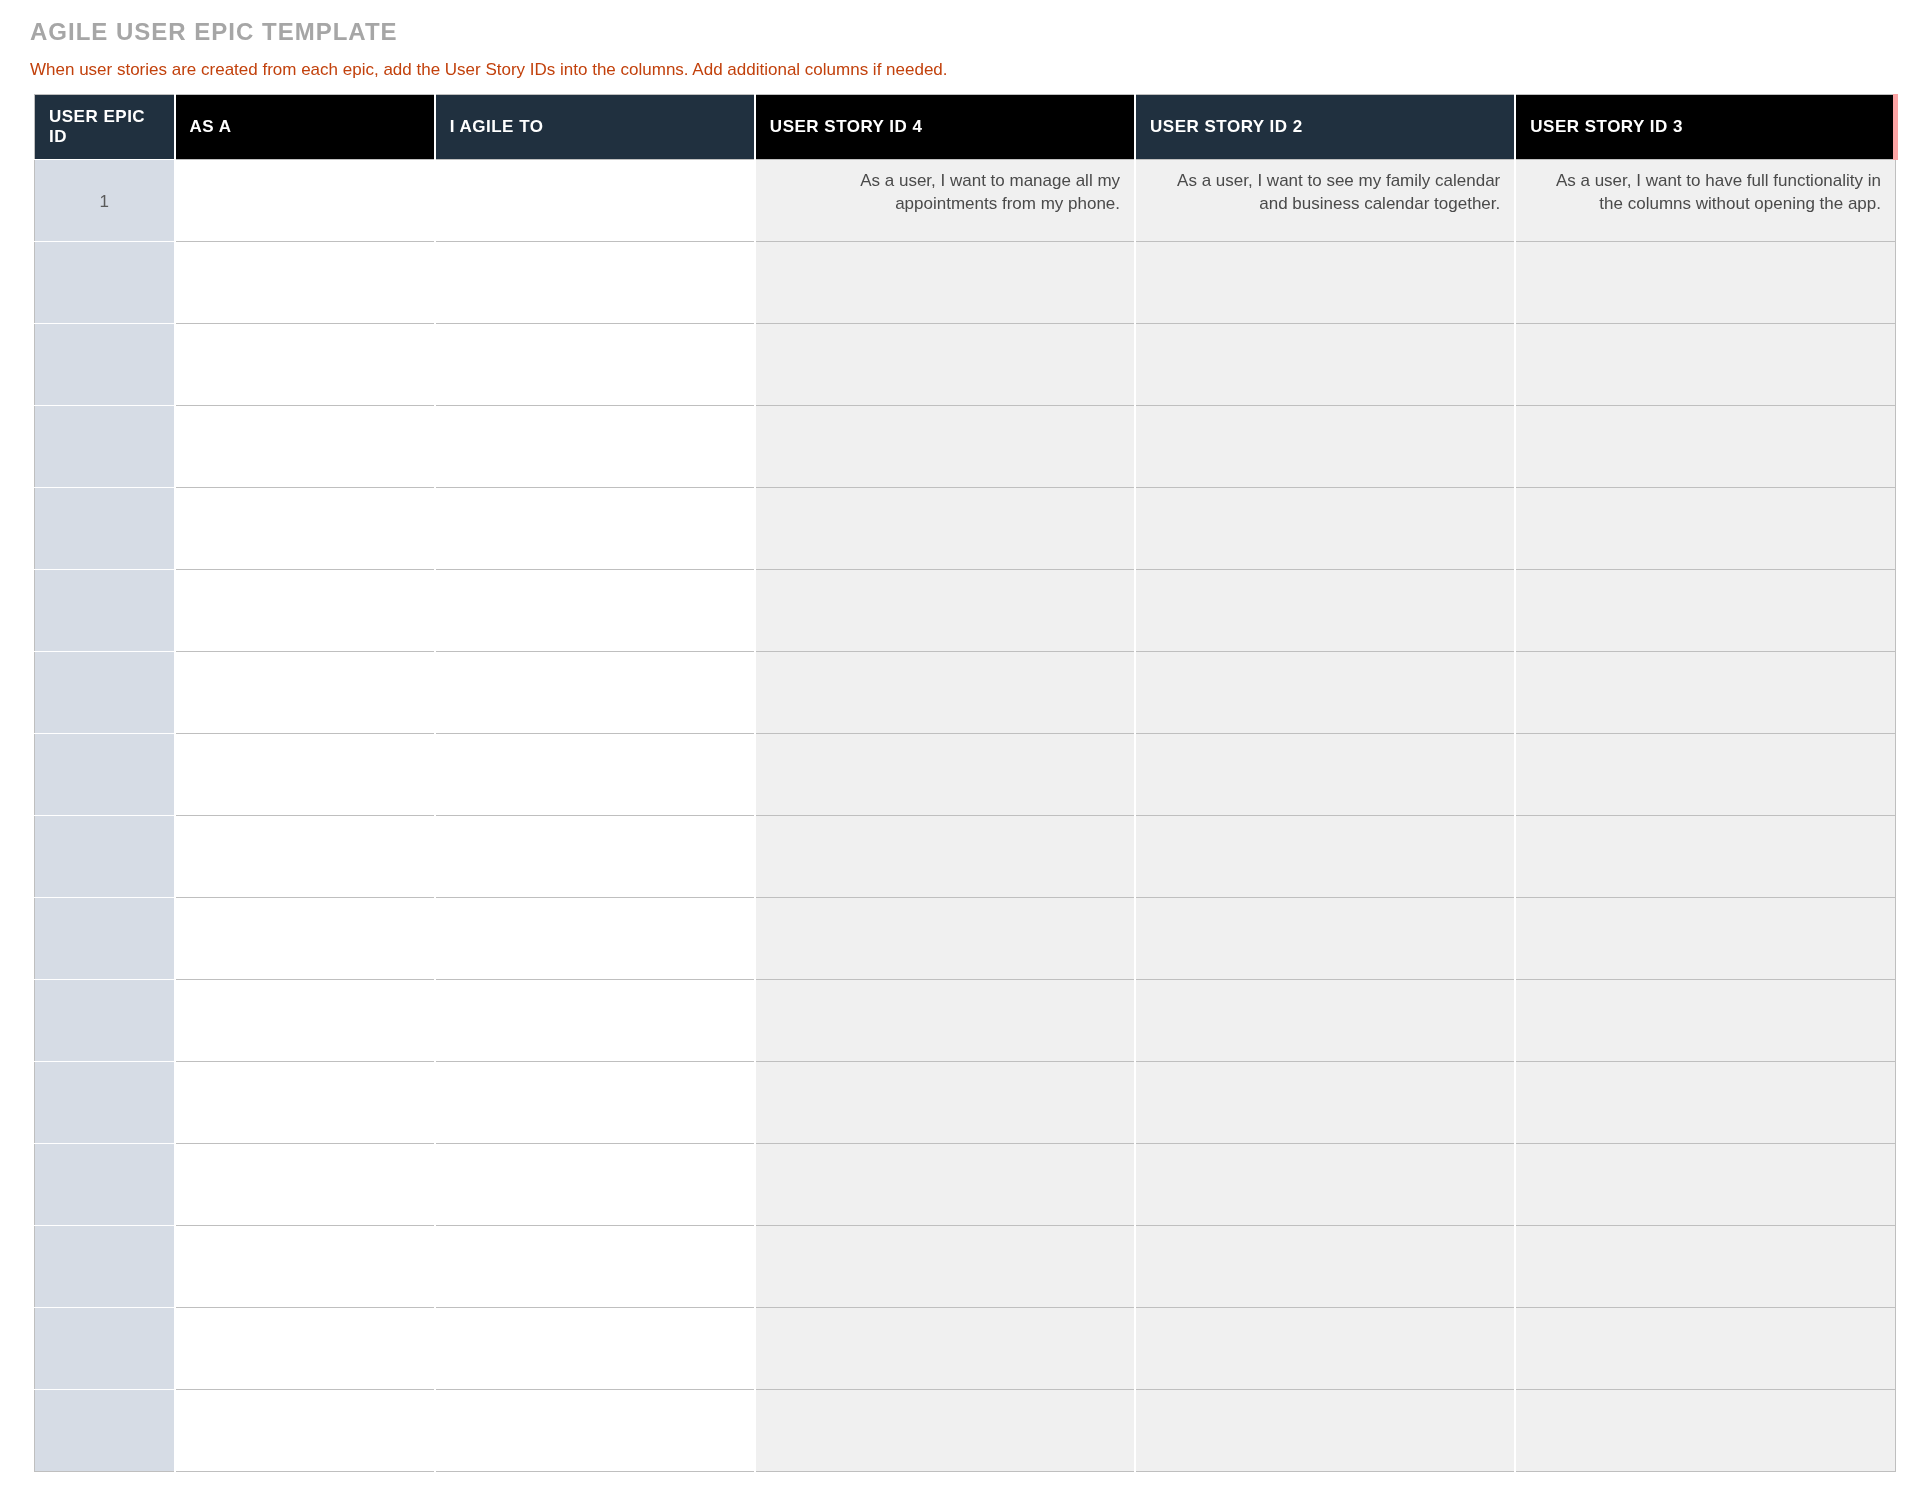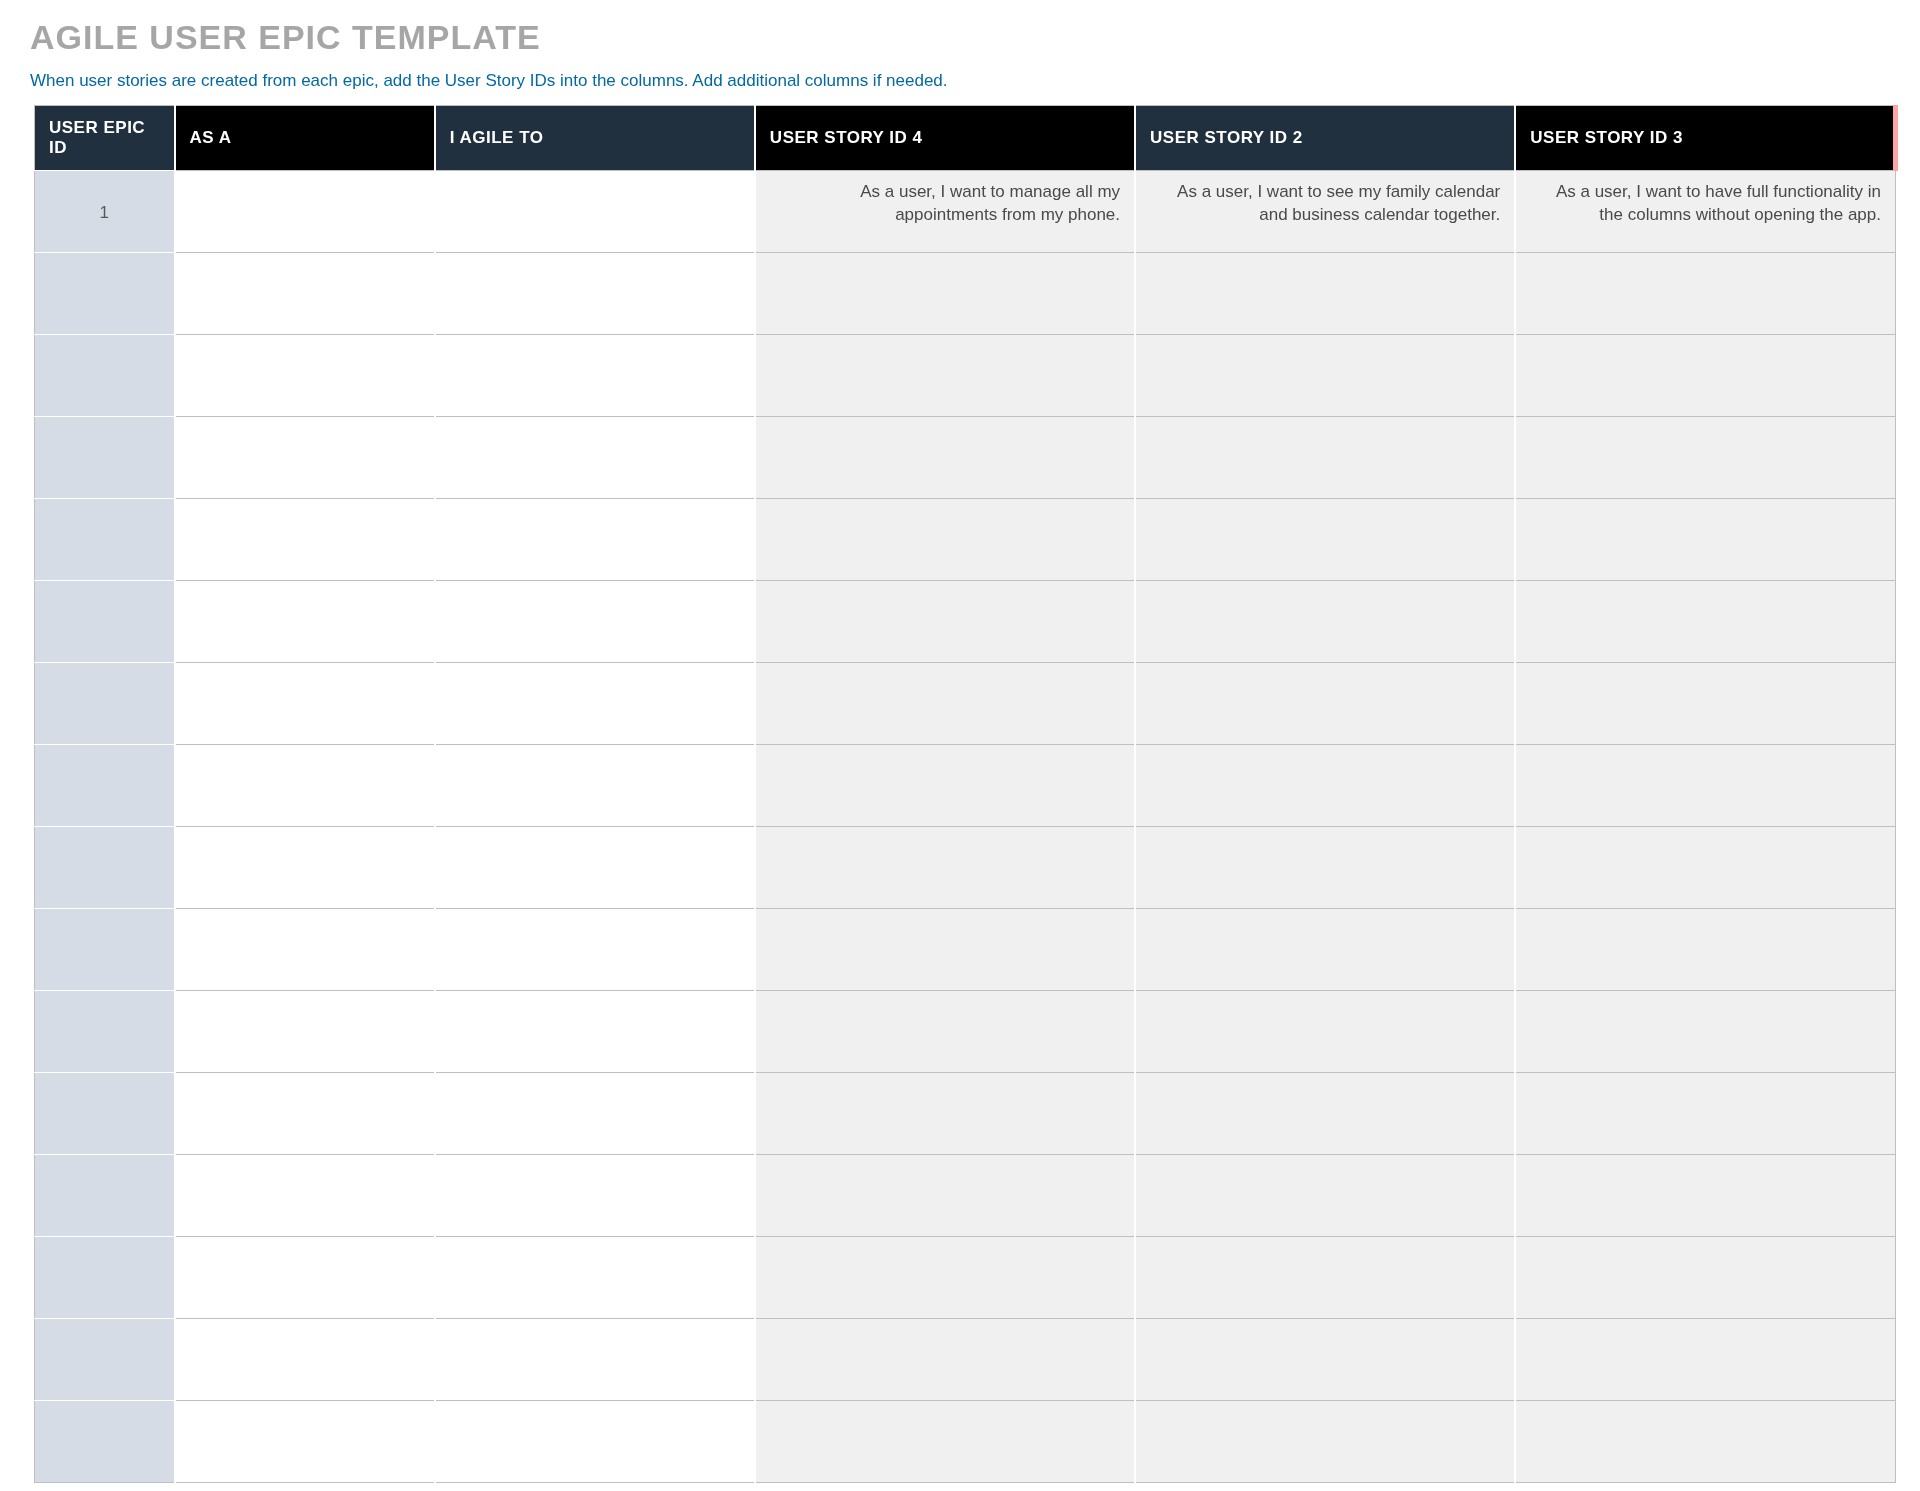--- a/index.html
+++ b/index.html
@@ -8,29 +8,29 @@
     padding: 0;
     background: #ffffff;
     font-family: "Century Gothic", "Gill Sans", "Trebuchet MS", Arial, sans-serif;
     color: #4a4a4a;
     width: 1920px;
   }
   .page {
     padding: 14px 28px 28px 28px;
   }
   .title {
-    font-size: 34px;
+    font-size: 24px;
     font-weight: 700;
     letter-spacing: 1px;
     color: #a6a6a6;
     margin: 4px 0 14px 2px;
   }
   .subtitle {
     font-size: 17px;
-    color: #0369a1;
+    color: #c2410c;
     margin: 0 0 14px 2px;
   }
 
   table.epic {
     width: 100%;
     border-collapse: collapse;
     table-layout: fixed;
     border: 1px solid #bfbfbf;
   }
 

